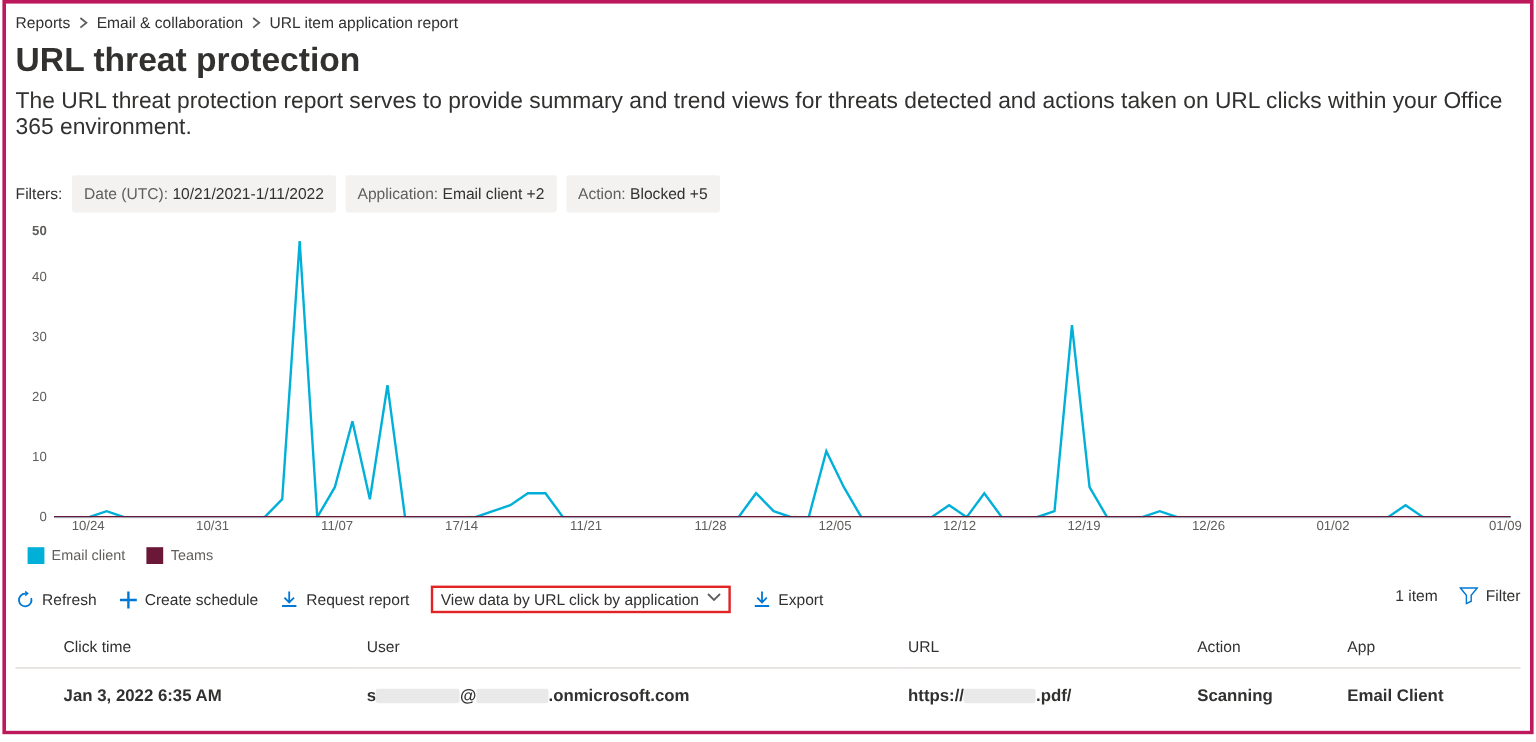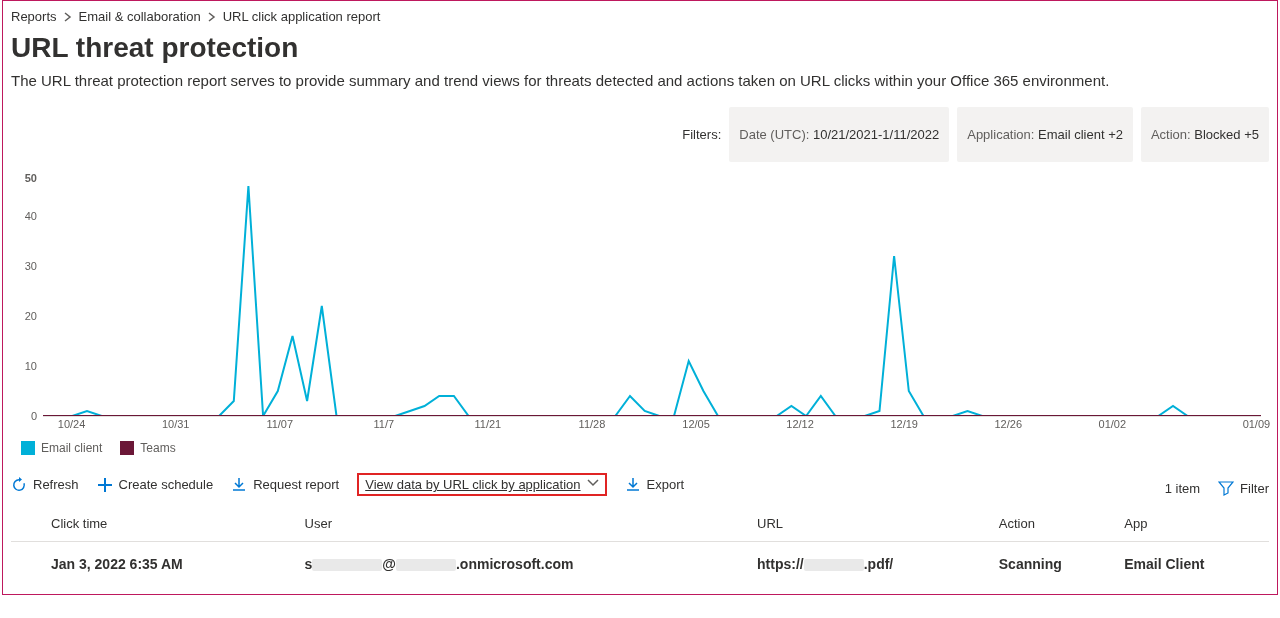--- a/index.html
+++ b/index.html
@@ -16,58 +16,58 @@
   html,body{margin:0;padding:0;}
   body{
     font-family:"Segoe UI",Tahoma,Verdana,sans-serif;
     font-size:13px;
     color:var(--text);
     background:#fff;
   }
   .page{
     width:1276px;
     box-sizing:border-box;
-    border:1px solid #be185d;
+    border:3px solid #be185d;
     margin:0 auto;
     padding:8px 8px 8px 8px;
   }
   
   .breadcrumb{display:flex;align-items:center;gap:6px;font-size:13px;color:var(--muted);margin-bottom:6px;}
   .breadcrumb .bc{color:var(--text);}
   .breadcrumb .bc.link{color:var(--text);cursor:pointer;}
   .breadcrumb .chev{width:10px;height:10px;display:inline-block;}
   .breadcrumb .chev svg{display:block;}
   h1.title{font-size:28px;font-weight:700;margin:8px 0 8px 0;}
-  .desc{font-size:15px;color:var(--text);margin-bottom:18px;}
-  .filters-row{display:flex;align-items:center;gap:8px;font-size:13px;justify-content:flex-end;}
+  .desc{font-size:19px;color:var(--text);margin-bottom:28px;}
+  .filters-row{display:flex;align-items:center;gap:8px;font-size:13px;}
   .filters-row .lbl{color:var(--text);}
-  .pill{background:var(--pillbg);padding:20px 10px;border-radius:2px;cursor:pointer;}
+  .pill{background:var(--pillbg);padding:8px 10px;border-radius:2px;cursor:pointer;}
   .pill .k{color:var(--muted);}
   .pill .v{color:var(--text);}
 
   
   .chart-wrap{position:relative;height:265px;margin-top:4px;}
   .y-axis{position:absolute;left:0;top:0;width:28px;height:250px;}
   .y-tick{position:absolute;right:2px;font-size:11px;color:var(--muted);transform:translateY(-50%);}
   .plot{position:absolute;left:32px;right:8px;top:0;height:250px;border-bottom:1px solid var(--grid);}
   .x-ticks{position:absolute;left:16px;right:8px;top:252px;height:16px;}
   .x-tick{position:absolute;transform:translateX(-50%);font-size:11px;color:var(--muted);}
   .line{stroke-width:2;fill:none;}    
 
   .legend{display:flex;gap:18px;align-items:center;margin:10px 0 18px 10px;font-size:12px;color:var(--muted);}
   .legend .swatch{width:14px;height:14px;display:inline-block;margin-right:6px;vertical-align:middle;}
   .legend .item{display:flex;align-items:center;}
 
   
-  .toolbar{display:flex;align-items:flex-end;justify-content:space-between;margin:6px 0 10px 0;}
+  .toolbar{display:flex;align-items:flex-start;justify-content:space-between;margin:6px 0 10px 0;}
   .toolbar .left{display:flex;align-items:center;gap:18px;}
   .tbtn{display:flex;align-items:center;gap:6px;cursor:pointer;font-size:13px;}
   .tbtn .ic{width:16px;height:16px;display:inline-flex;align-items:center;justify-content:center;color:var(--link);}
   .tbtn .lbl{color:var(--text);}
-  .viewby{display:flex;align-items:center;gap:6px;border:2px solid var(--highlight);padding:2px 6px;cursor:pointer;text-decoration:underline;}
+  .viewby{display:flex;align-items:center;gap:6px;border:2px solid var(--highlight);padding:2px 6px;cursor:pointer;}
   .viewby .chev{color:var(--muted);}
 
   .toolbar .right{display:flex;align-items:center;gap:18px;font-size:13px;}
 
   
   table.data{width:100%;border-collapse:collapse;}
   table.data th{text-align:left;font-weight:400;color:var(--text);padding:10px 8px;border-bottom:1px solid var(--grid);font-size:13px;}
   table.data th:first-child{padding-left:40px;}
   table.data td{padding:14px 8px;font-size:14px;font-weight:600;color:var(--text);}
   table.data td:first-child{padding-left:40px;}
@@ -84,21 +84,21 @@
         <svg viewBox="0 0 10 10" width="10" height="10">
           <path d="M2 1l5 4-5 4" stroke="#605e5c" fill="none" stroke-width="1.5"></path>
         </svg>
       </span>
       <span class="bc link">Email &amp; collaboration</span>
       <span class="chev">
         <svg viewBox="0 0 10 10" width="10" height="10">
           <path d="M2 1l5 4-5 4" stroke="#605e5c" fill="none" stroke-width="1.5"></path>
         </svg>
       </span>
-      <span class="bc">URL click application report</span>
+      <span class="bc">URL item application report</span>
     </nav>
 
   <h1 class="title">URL threat protection</h1>
   <div class="desc">The URL threat protection report serves to provide summary and trend views for threats detected and actions taken on URL clicks within your Office 365 environment.</div>
 
   <div class="filters-row">
     <span class="lbl">Filters:</span>
     <span class="pill">
       <span class="k">Date (UTC): </span><span class="v">10/21/2021-1/11/2022</span>
     </span>
@@ -122,21 +122,21 @@
     <div class="plot">
       <svg width="100%" height="100%" preserveAspectRatio="none" viewBox="0 0 1218 250">
           <path d="M0.0 250.0 L14.7 250.0 L29.3 250.0 L44.0 245.0 L58.7 250.0 L73.4 250.0 L88.0 250.0 L102.7 250.0 L117.4 250.0 L132.1 250.0 L146.7 250.0 L161.4 250.0 L176.1 250.0 L190.8 235.0 L205.4 20.0 L220.1 250.0 L234.8 225.0 L249.5 170.0 L264.1 235.0 L278.8 140.0 L293.5 250.0 L308.2 250.0 L322.8 250.0 L337.5 250.0 L352.2 250.0 L366.9 245.0 L381.5 240.0 L396.2 230.0 L410.9 230.0 L425.6 250.0 L440.2 250.0 L454.9 250.0 L469.6 250.0 L484.3 250.0 L498.9 250.0 L513.6 250.0 L528.3 250.0 L543.0 250.0 L557.6 250.0 L572.3 250.0 L587.0 230.0 L601.7 245.0 L616.3 250.0 L631.0 250.0 L645.7 195.0 L660.4 225.0 L675.0 250.0 L689.7 250.0 L704.4 250.0 L719.1 250.0 L733.7 250.0 L748.4 240.0 L763.1 250.0 L777.8 230.0 L792.4 250.0 L807.1 250.0 L821.8 250.0 L836.5 245.0 L851.1 90.0 L865.8 225.0 L880.5 250.0 L895.2 250.0 L909.8 250.0 L924.5 245.0 L939.2 250.0 L953.9 250.0 L968.5 250.0 L983.2 250.0 L997.9 250.0 L1012.6 250.0 L1027.2 250.0 L1041.9 250.0 L1056.6 250.0 L1071.3 250.0 L1085.9 250.0 L1100.6 250.0 L1115.3 250.0 L1130.0 240.0 L1144.6 250.0 L1159.3 250.0 L1174.0 250.0 L1188.7 250.0 L1203.3 250.0 L1218.0 250.0 " class="line" stroke="#00b0d8" fill="none" stroke-width="2"></path>
           <path d="M0.0 250.0 L14.7 250.0 L29.3 250.0 L44.0 250.0 L58.7 250.0 L73.4 250.0 L88.0 250.0 L102.7 250.0 L117.4 250.0 L132.1 250.0 L146.7 250.0 L161.4 250.0 L176.1 250.0 L190.8 250.0 L205.4 250.0 L220.1 250.0 L234.8 250.0 L249.5 250.0 L264.1 250.0 L278.8 250.0 L293.5 250.0 L308.2 250.0 L322.8 250.0 L337.5 250.0 L352.2 250.0 L366.9 250.0 L381.5 250.0 L396.2 250.0 L410.9 250.0 L425.6 250.0 L440.2 250.0 L454.9 250.0 L469.6 250.0 L484.3 250.0 L498.9 250.0 L513.6 250.0 L528.3 250.0 L543.0 250.0 L557.6 250.0 L572.3 250.0 L587.0 250.0 L601.7 250.0 L616.3 250.0 L631.0 250.0 L645.7 250.0 L660.4 250.0 L675.0 250.0 L689.7 250.0 L704.4 250.0 L719.1 250.0 L733.7 250.0 L748.4 250.0 L763.1 250.0 L777.8 250.0 L792.4 250.0 L807.1 250.0 L821.8 250.0 L836.5 250.0 L851.1 250.0 L865.8 250.0 L880.5 250.0 L895.2 250.0 L909.8 250.0 L924.5 250.0 L939.2 250.0 L953.9 250.0 L968.5 250.0 L983.2 250.0 L997.9 250.0 L1012.6 250.0 L1027.2 250.0 L1041.9 250.0 L1056.6 250.0 L1071.3 250.0 L1085.9 250.0 L1100.6 250.0 L1115.3 250.0 L1130.0 250.0 L1144.6 250.0 L1159.3 250.0 L1174.0 250.0 L1188.7 250.0 L1203.3 250.0 L1218.0 250.0 " class="line" stroke="#6b1737" fill="none" stroke-width="2"></path>
         </svg>
     </div>
     <div class="x-ticks">
         <div class="x-tick" style="left: 3.61446%;">10/24</div>
         <div class="x-tick" style="left: 12.0482%;">10/31</div>
         <div class="x-tick" style="left: 20.4819%;">11/07</div>
-        <div class="x-tick" style="left: 28.9157%;">11/7</div>
+        <div class="x-tick" style="left: 28.9157%;">17/14</div>
         <div class="x-tick" style="left: 37.3494%; text-align: right;">11/21</div>
         <div class="x-tick" style="left: 45.7831%; text-align: right;">11/28</div>
         <div class="x-tick" style="left: 54.2169%;">12/05</div>
         <div class="x-tick" style="left: 62.6506%;">12/12</div>
         <div class="x-tick" style="left: 71.0843%;">12/19</div>
         <div class="x-tick" style="left: 79.5181%;">12/26</div>
         <div class="x-tick" style="left: 87.9518%;">01/02</div>
         <div class="x-tick" style="left: 96.3855%; margin-left: 40px;">01/09</div>
       </div>
   </div>

